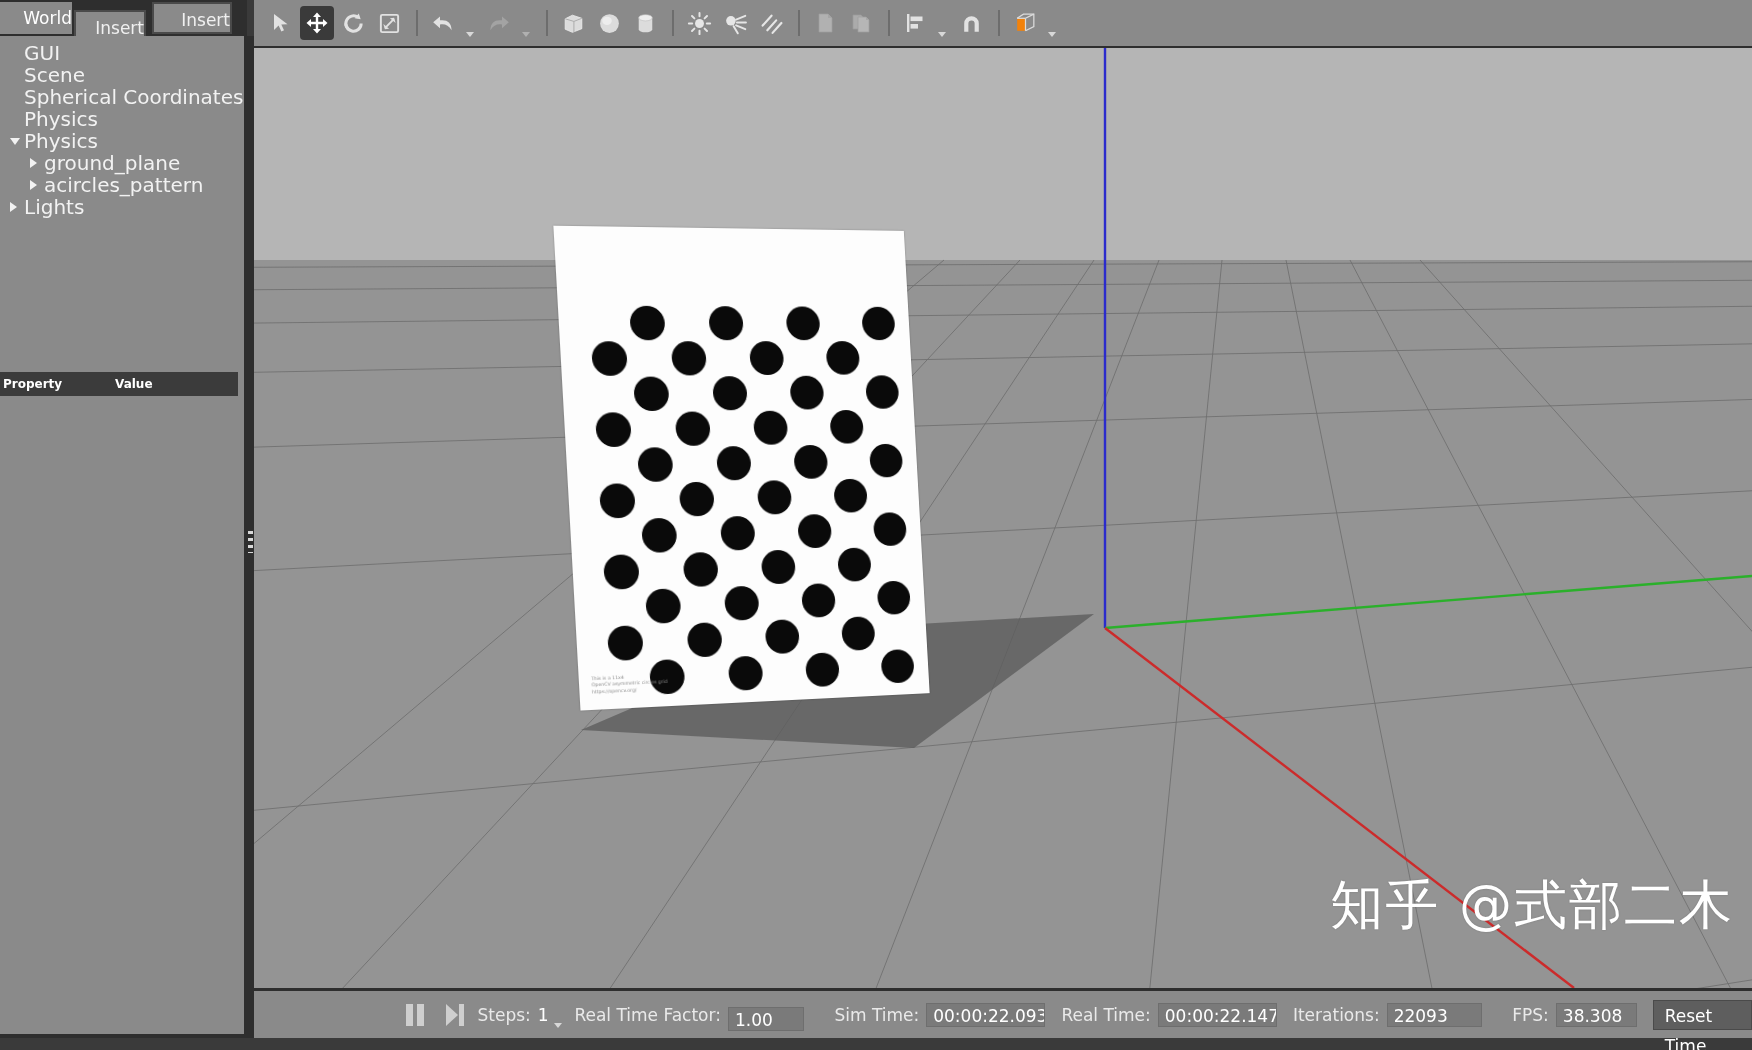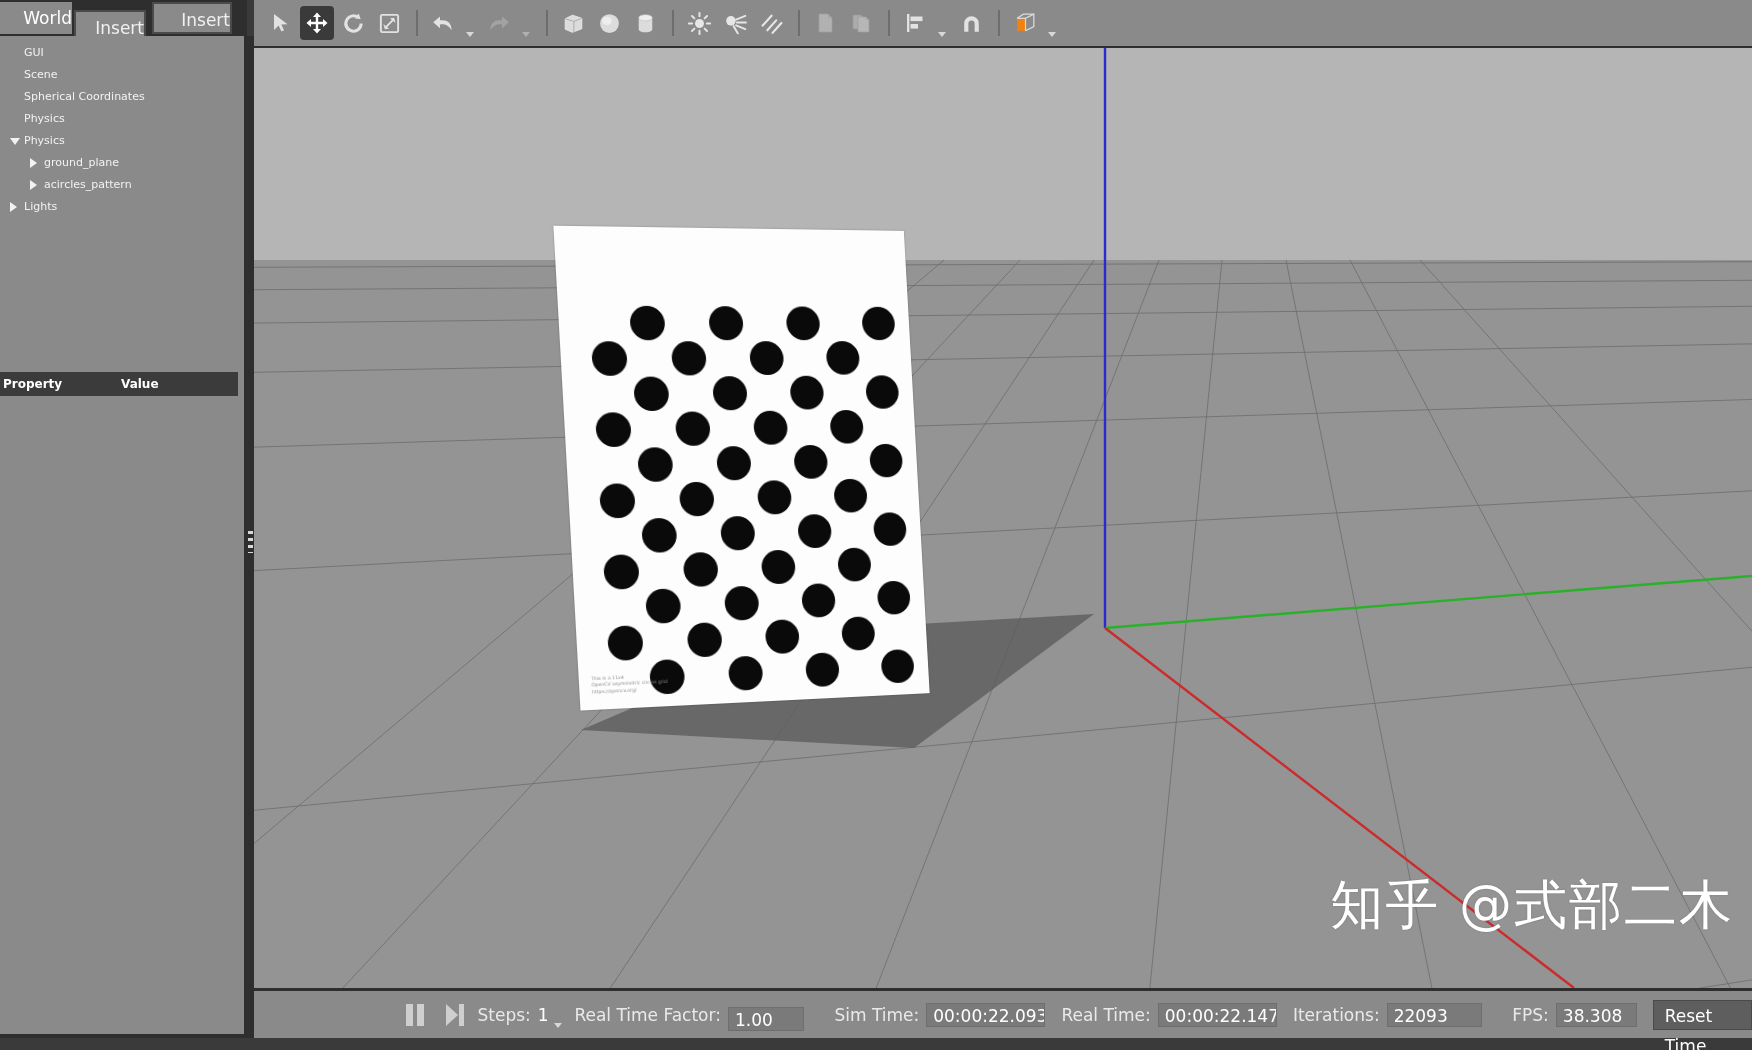--- a/index.html
+++ b/index.html
@@ -15,21 +15,21 @@
   .tab{position:absolute;top:2px;height:32px;line-height:32px;
        box-sizing:border-box;color:#e8e8e8;font-size:17px;text-align:right;padding-left:19px;}
   .tab.active{background:#8a8a8a;color:#ffffff;}
   .tab.inactive{background:#8a8a8a;border:2px solid #4a4a4a;color:#f0f0f0;}
   #tab-world{left:0;width:72px;}
   #tab-insert{left:74px;width:72px;margin-top:8px;}
   #tab-layers{left:152px;width:80px;}
 
   #tree{position:absolute;left:0;top:36px;width:244px;height:330px;
         background:#8a8a8a;padding-top:6px;box-sizing:border-box;}
-  .tree-row{position:relative;height:22px;line-height:22px;font-size:11px;
+  .tree-row{position:relative;height:22px;line-height:22px;font-size:20px;
             color:#f2f2f2;white-space:nowrap;padding-left:11px;}
   .tree-row .lbl{position:absolute;}
   .lvl0 .lbl{left:24px;}
   .lvl0c .lbl{left:24px;}
   .lvl1 .lbl{left:44px;}
   .arrow{position:absolute;width:0;height:0;}
   .arr-right{border-left:7px solid #f2f2f2;border-top:5px solid transparent;
              border-bottom:5px solid transparent;top:6px;}
   .arr-down{border-top:7px solid #f2f2f2;border-left:5px solid transparent;
             border-right:5px solid transparent;top:8px;}
@@ -38,21 +38,21 @@
 
   #panel-splitter-h{position:absolute;left:0;top:372px;width:244px;height:14px;}
   #panel-splitter-h .grip{position:absolute;left:114px;top:4px;width:14px;height:4px;
      background:repeating-linear-gradient(to right,#d8d8d8 0 3px,transparent 3px 5px);}
 
   #prop-header{position:absolute;left:0;top:372px;width:238px;height:24px;
                background:#3b3b3b;}
   #prop-header span{position:absolute;top:0;line-height:24px;color:#ffffff;
                     font-size:12px;font-weight:bold;}
   #prop-col-property{left:3px;}
-  #prop-col-value{left:115px;margin-left:6px;}
+  #prop-col-value{left:115px;}
   #prop-body{position:absolute;left:0;top:396px;width:244px;bottom:0;background:#8a8a8a;}
 
   
   #vsplit{position:absolute;left:247px;top:36px;width:7px;height:1002px;background:#2e2e2e;}
   #vsplit .grip{position:absolute;left:1px;top:495px;width:5px;height:22px;
      background:repeating-linear-gradient(to bottom,#d8d8d8 0 3px,transparent 3px 7px);}
 
   
   #toolbar{position:absolute;left:254px;top:0;right:0;height:48px;background:#8a8a8a;
            border-bottom:2px solid #2e2e2e;box-sizing:border-box;}

